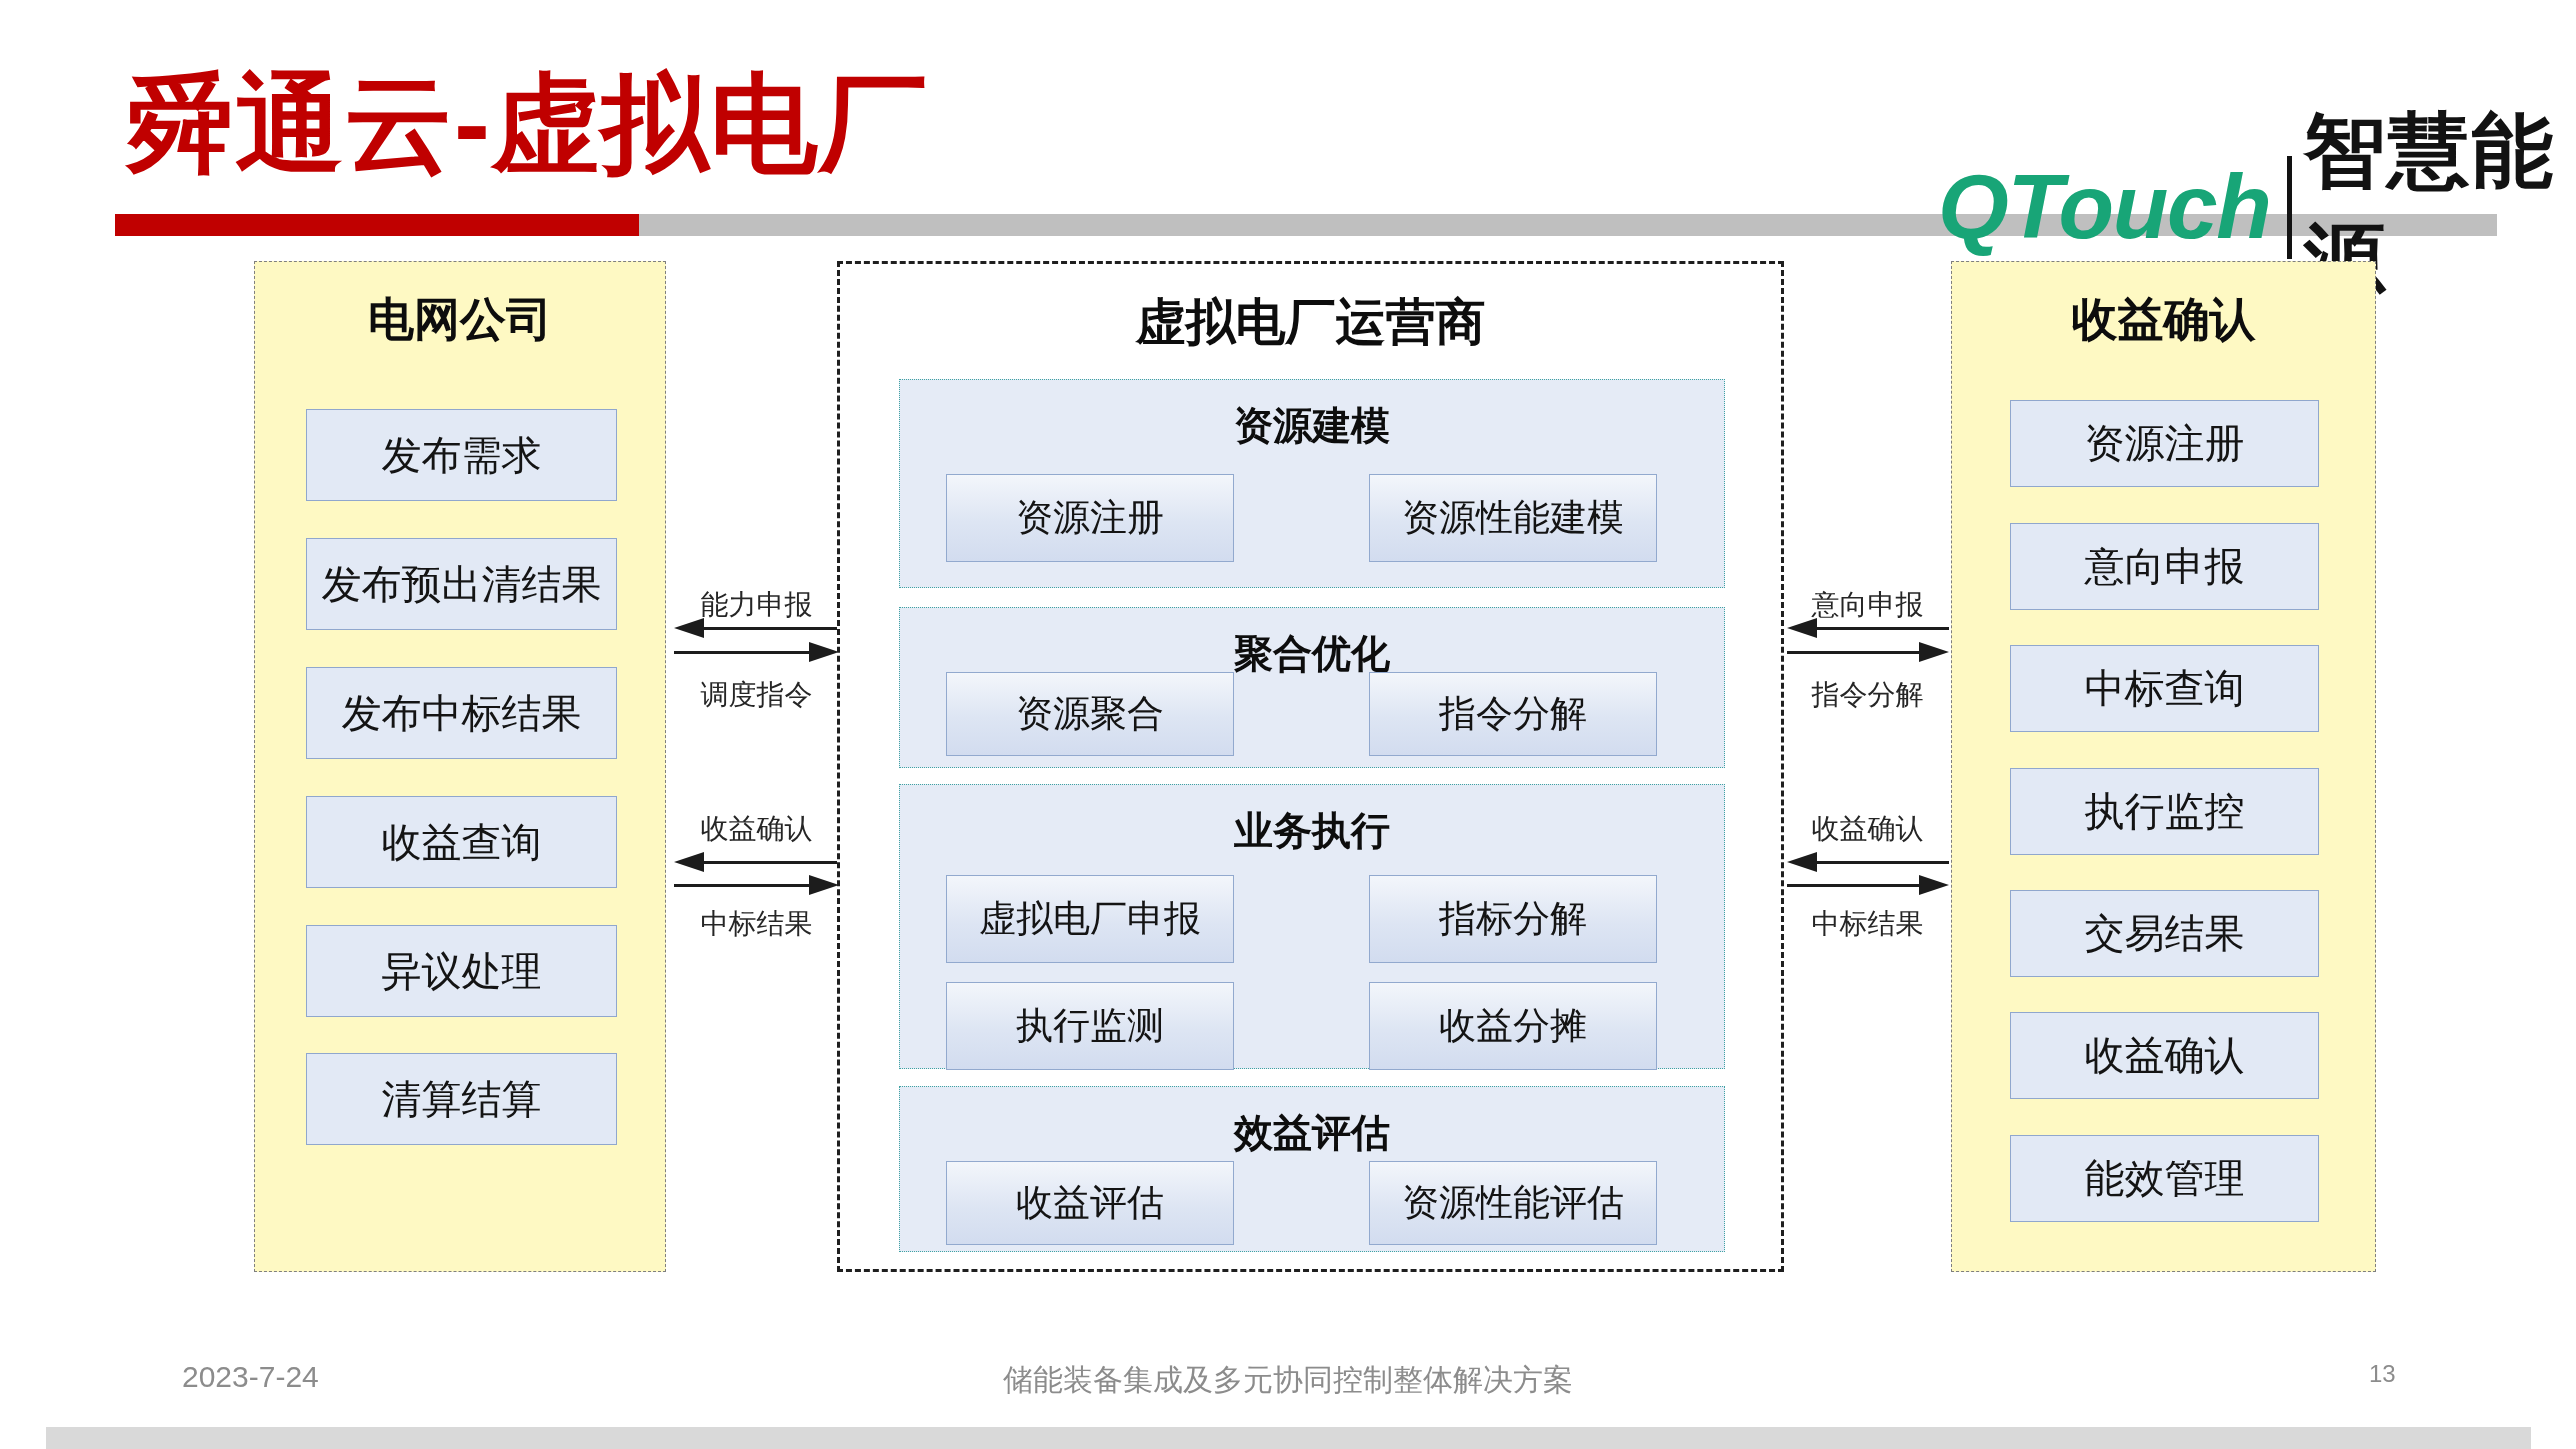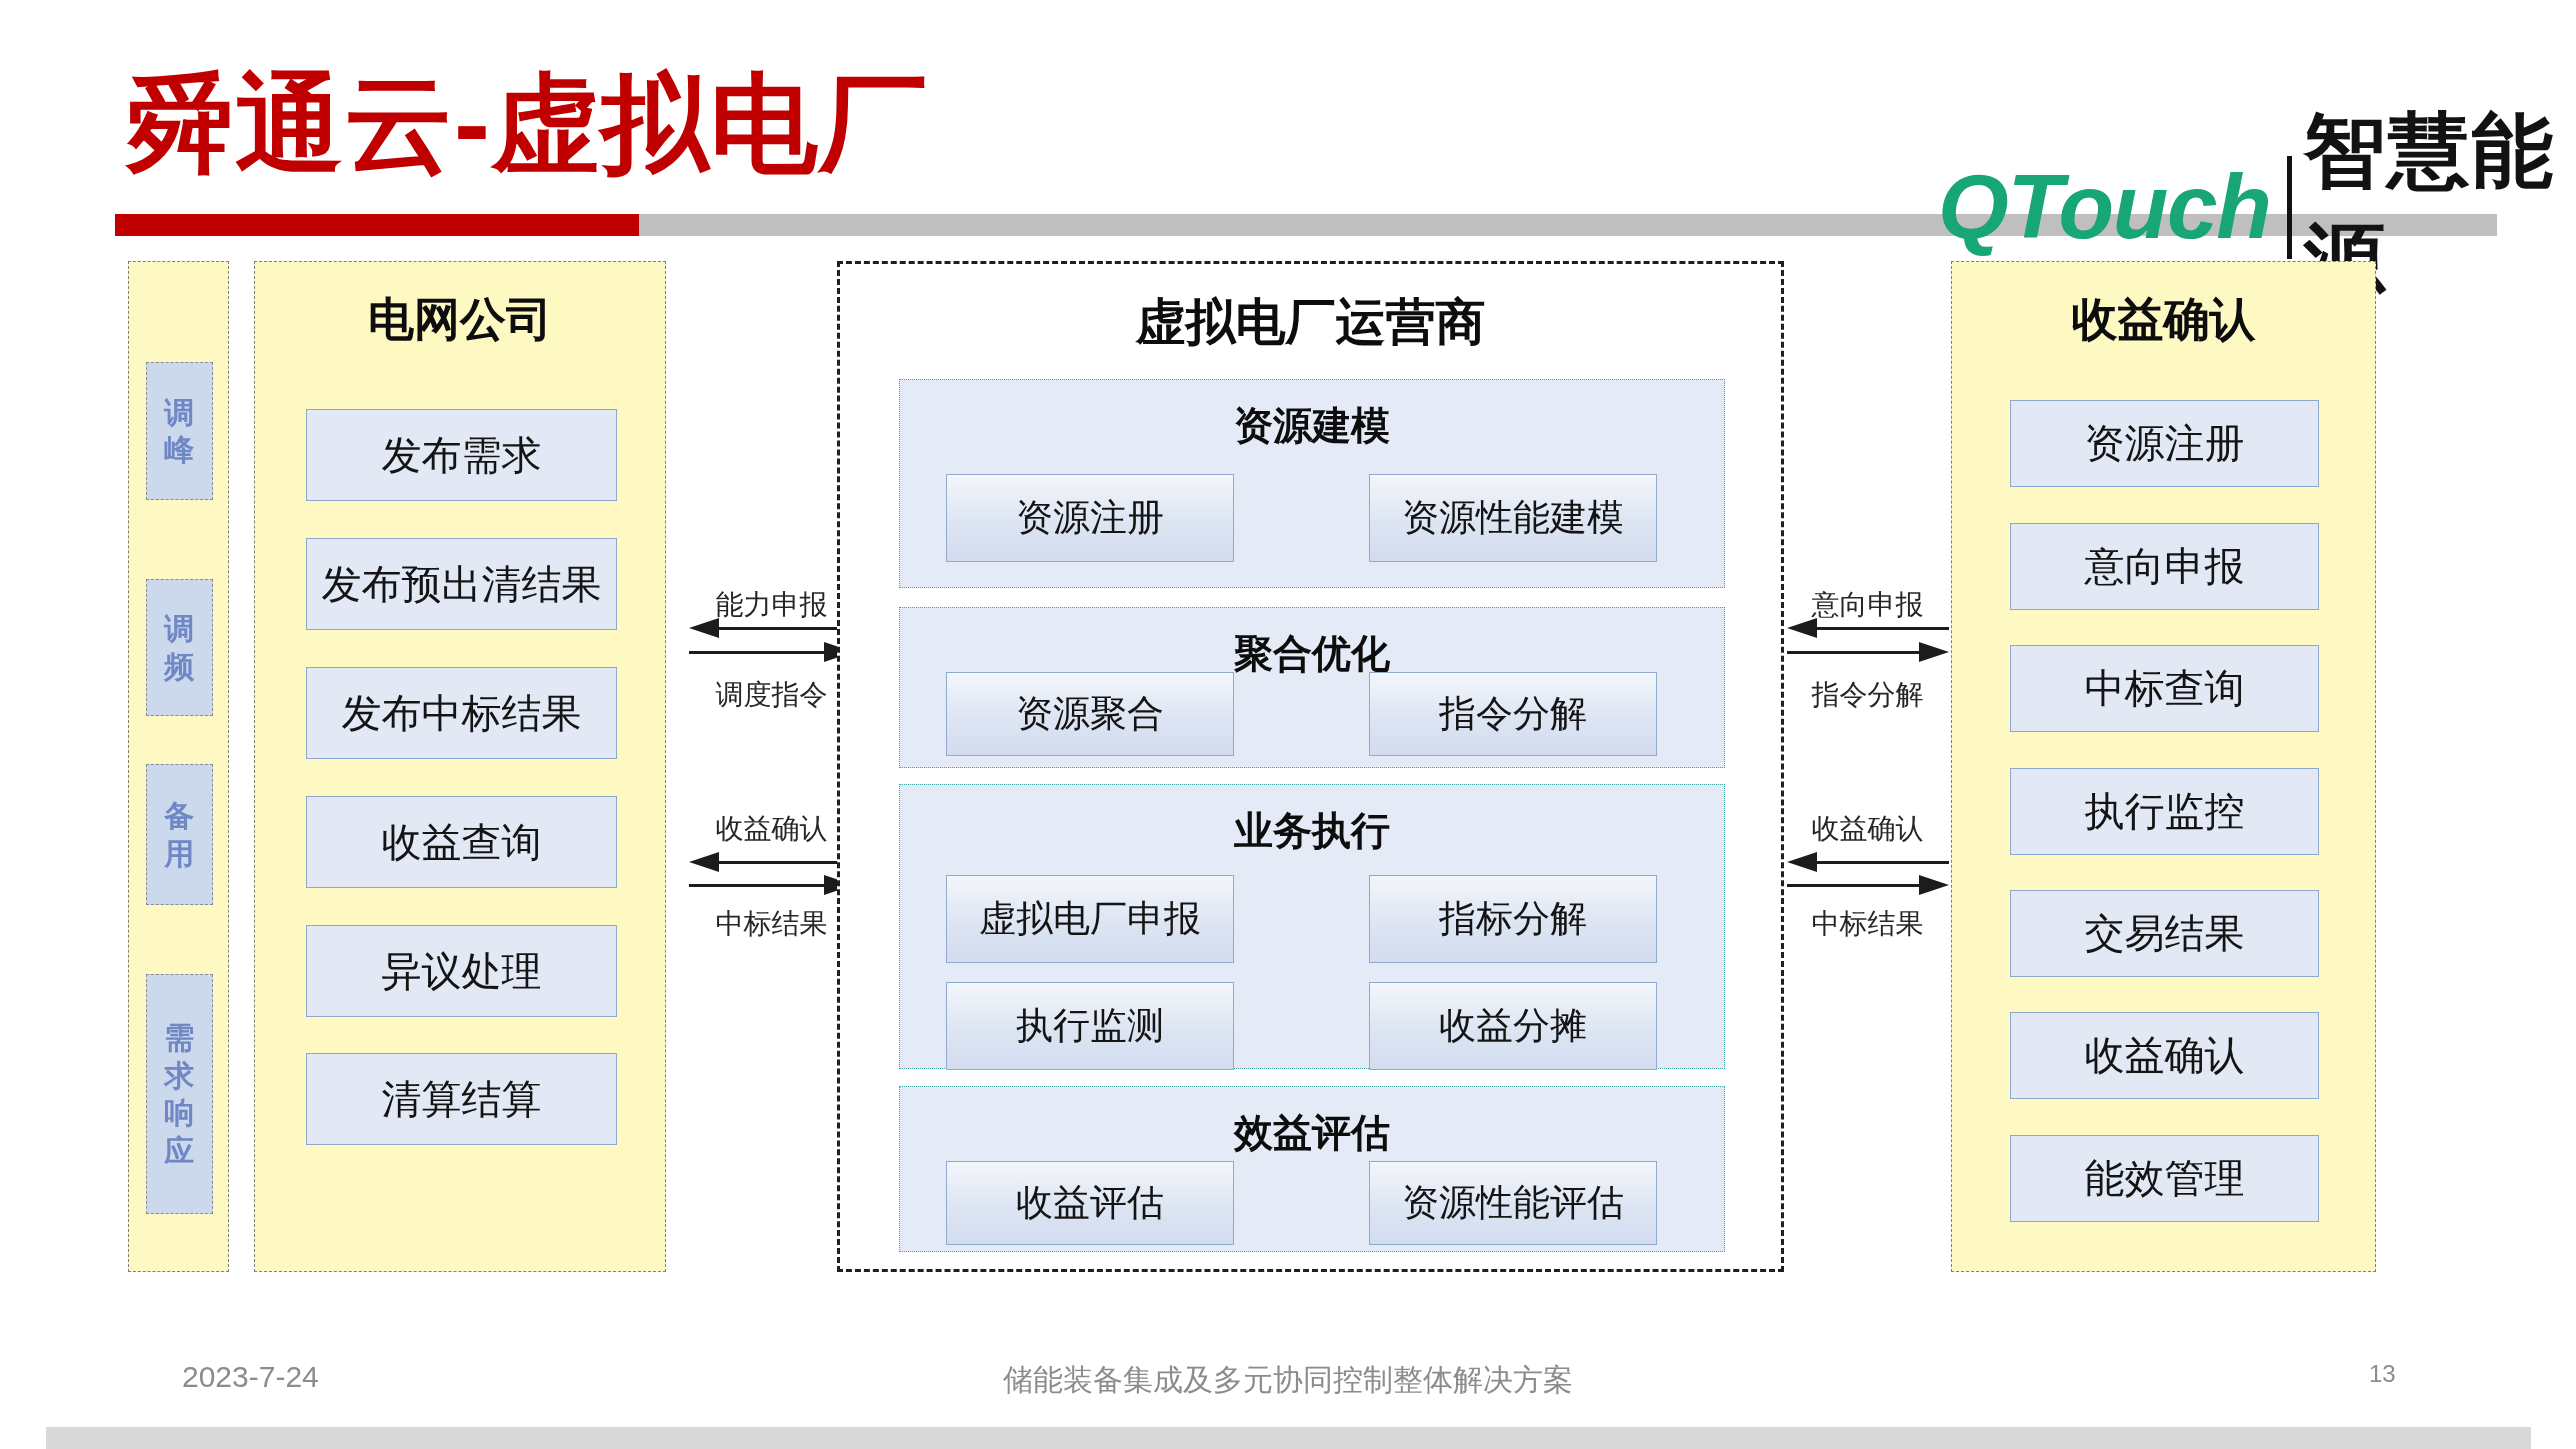--- a/index.html
+++ b/index.html
@@ -44,21 +44,21 @@
   .vpp-sec{position:absolute;left:59px;width:826px;background:#E5EBF6;
            border:1.9px dotted #3FA3A3;box-sizing:border-box;}
   .sec-title{text-align:center;font-size:39px;font-weight:bold;color:#0d0d0d;margin-top:19.3px;}
   .sub-box{position:absolute;width:288px;height:88px;box-sizing:border-box;
            background:linear-gradient(180deg,#F3F6FB 0%,#DDE5F3 55%,#D2DCEF 100%);
            border:1.9px solid #92A9CE;display:flex;align-items:center;justify-content:center;
            font-size:37px;color:#141414;white-space:nowrap;}
 
   
   .link-zone{position:absolute;top:261px;height:1011px;}
-  .zone-left{left:686px;width:171px;}
+  .zone-left{left:671px;width:171px;}
   .zone-right{left:1784px;width:167px;}
   .link-label{position:absolute;left:0;width:100%;text-align:center;
               font-size:28px;color:#262626;white-space:nowrap;}
   .arrow{position:absolute;height:20.6px;}
   .zone-left .arrow{left:3.2px;width:165px;}
   .zone-right .arrow{left:2.6px;width:162px;}
   .arrow .shaft{position:absolute;top:9px;height:3.2px;background:#1C1C1C;}
   .arrow.left .shaft{left:22px;right:0;}
   .arrow.right .shaft{left:0;right:22px;}
   .arrow .head{position:absolute;top:0;width:0;height:0;}
@@ -82,34 +82,20 @@
   <div class="title">舜通云-虚拟电厂</div>
   <div class="bar-red"></div>
   <div class="bar-gray"></div>
 
   <div class="logo">
     <span class="logo-brand">QTouch</span>
     <span class="logo-sep"></span>
     <span class="logo-cn">智慧能源</span>
   </div>
 
-  <div class="col sidebar">
-    <div class="v-chip" style="top:100px;height:138px;">
-      <div class="v-text">调峰</div>
-    </div>
-    <div class="v-chip" style="top:317px;height:137px;">
-      <div class="v-text">调频</div>
-    </div>
-    <div class="v-chip" style="top:502px;height:141px;">
-      <div class="v-text">备用</div>
-    </div>
-    <div class="v-chip" style="top:712px;height:240px;">
-      <div class="v-text">需求响应</div>
-    </div>
-  </div>
 
   <div class="col grid-box">
     <div class="col-title">电网公司</div>
     <div class="item" style="top:147px;">发布需求</div>
     <div class="item" style="top:276px;">发布预出清结果</div>
     <div class="item" style="top:405px;">发布中标结果</div>
     <div class="item" style="top:534px;">收益查询</div>
     <div class="item" style="top:663px;">异议处理</div>
     <div class="item" style="top:791px;">清算结算</div>
   </div>

